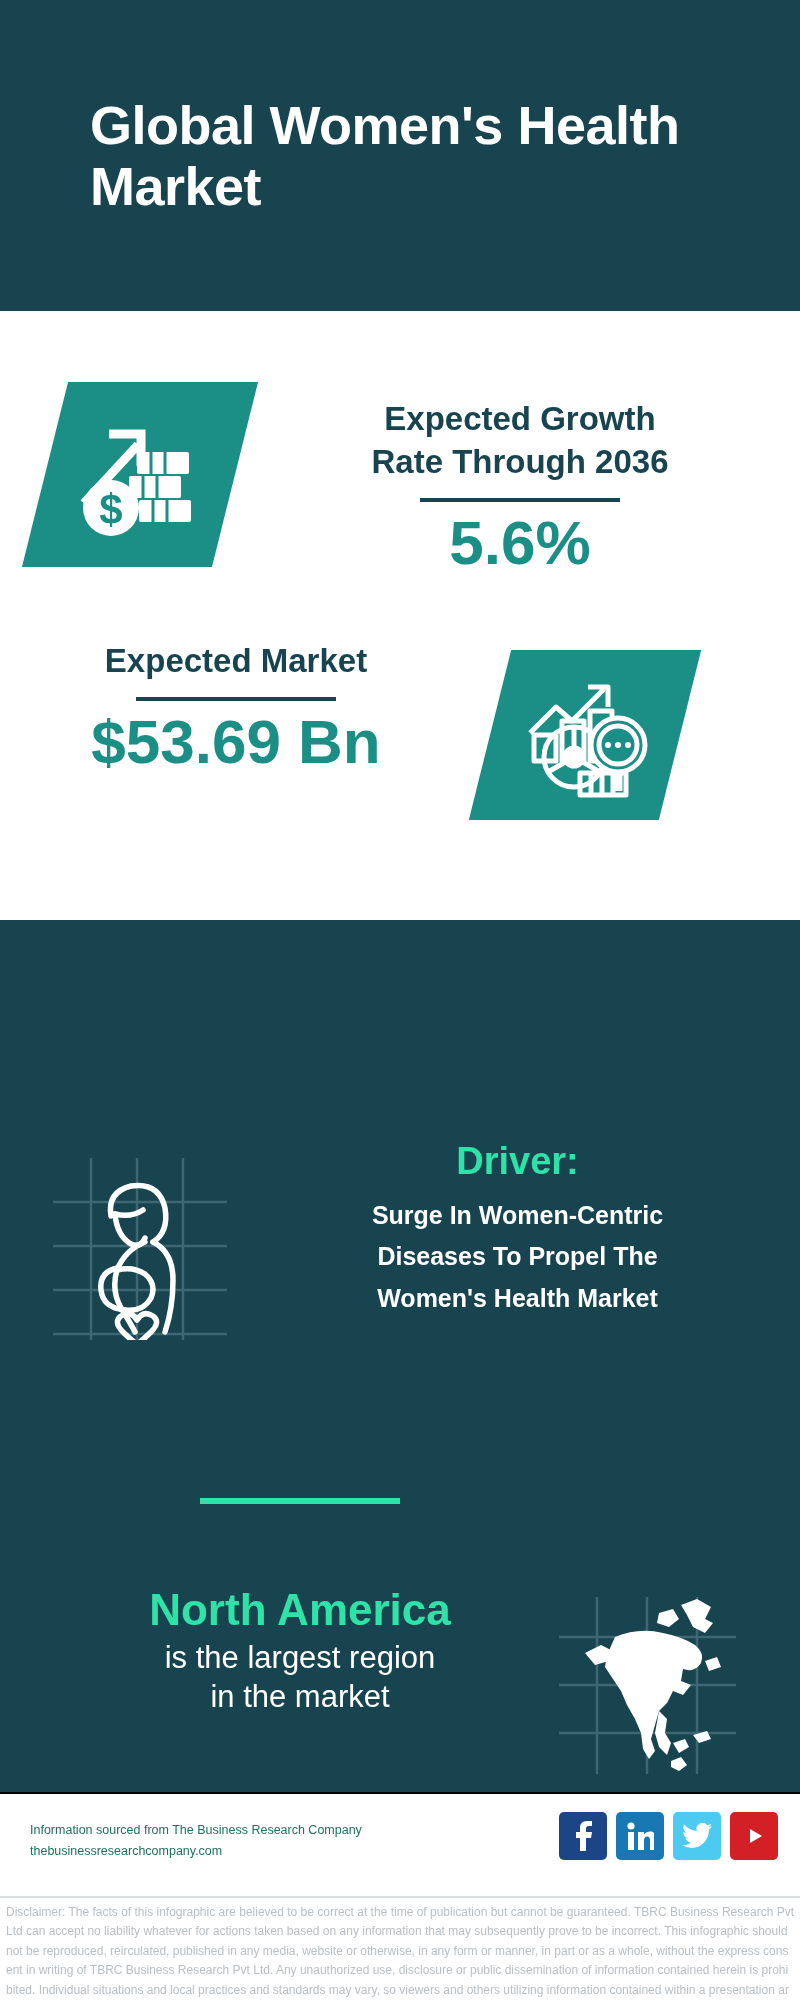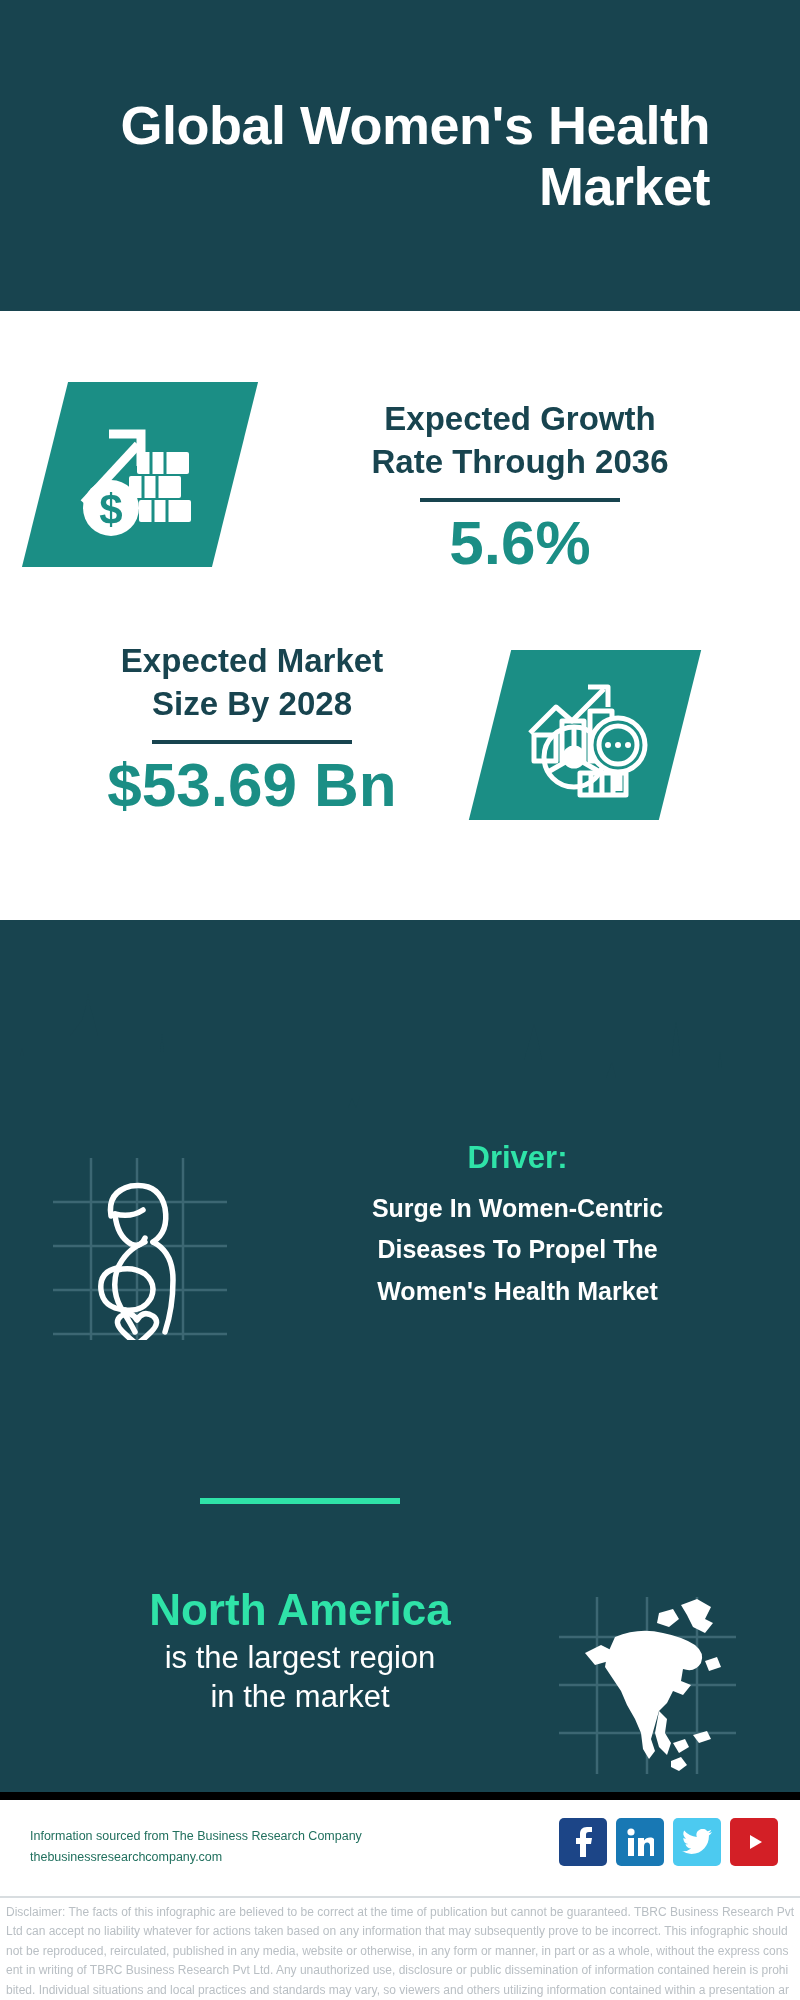--- a/index.html
+++ b/index.html
@@ -3,65 +3,65 @@
 <meta charset="utf-8">
 <style>
   html,body{margin:0;padding:0;background:#fff;}
   body{font-family:"Liberation Sans",sans-serif;}
   .page{position:relative;width:800px;height:2000px;overflow:hidden;background:#ffffff;}
 
   
   .header{position:absolute;left:0;top:0;width:800px;height:311px;background:#18444f;
           display:flex;align-items:center;justify-content:center;}
   .header h1{margin:0;color:#ffffff;font-size:54px;line-height:1.12;font-weight:bold;
-             text-align:right;letter-spacing:-0.5px;max-width:620px;}
+             text-align:left;letter-spacing:-0.5px;max-width:620px;}
 
   
   .white-zone{position:absolute;left:0;top:311px;width:800px;height:609px;background:#fff;}
 
   
   .growth-row{position:absolute;left:0;top:370px;width:800px;height:230px;}
   .skew-badge{position:absolute;background:#1b8e85;transform:skewX(-14deg);}
   .badge-growth{left:45px;top:12px;width:190px;height:185px;}
   .badge-size{left:490px;top:10px;width:190px;height:170px;}
   .badge-inner{transform:skewX(14deg);width:100%;height:100%;display:flex;
                align-items:center;justify-content:center;}
   .growth-text{position:absolute;left:260px;top:0;width:520px;text-align:center;margin-top:28px;}
   .kpi-title{color:#18444f;font-size:33px;line-height:1.3;font-weight:bold;margin:0;}
   .kpi-rule{width:200px;height:4px;background:#18444f;margin:14px auto 10px auto;}
   .kpi-value{color:#1b8e85;font-size:62px;font-weight:bold;line-height:1;margin:0;}
 
   
   .size-row{position:absolute;left:0;top:640px;width:800px;height:250px;}
-  .size-text{position:absolute;left:32px;top:0;width:440px;text-align:center;}
+  .size-text{position:absolute;left:16px;top:0;width:440px;text-align:center;}
 
   
   .dark-zone{position:absolute;left:0;top:920px;width:800px;height:872px;background:#18444f;}
   .skyline{position:absolute;left:0;top:990px;width:800px;height:120px;}
   .skyline svg{display:block;width:800px;height:120px;}
 
   
   .driver-block{position:absolute;left:0;top:1140px;width:800px;height:230px;}
   .woman-icon{position:absolute;left:45px;top:10px;width:190px;height:190px;}
   .driver-text{position:absolute;left:245px;top:0;width:545px;text-align:center;}
-  .driver-label{color:#2fe3a8;font-size:31px;font-weight:bold;margin:0 0 16px 0;}
+  .driver-label{color:#2fe3a8;font-size:38px;font-weight:bold;margin:0 0 16px 0;}
   .driver-body{color:#ffffff;font-size:25px;line-height:1.33;font-weight:bold;margin:8px;}
 
   .mint-divider{position:absolute;left:200px;top:1498px;width:200px;height:6px;background:#2fe3a8;}
 
   
   .region-block{position:absolute;left:0;top:1585px;width:800px;height:220px;}
   .region-text{position:absolute;left:20px;top:0;width:560px;text-align:center;}
   .region-name{color:#2fe3a8;font-size:44px;font-weight:bold;margin:0 0 4px 0;}
   .region-sub{color:#ffffff;font-size:31px;line-height:1.25;margin:0;font-weight:normal;}
   .map-icon{position:absolute;left:555px;top:8px;width:185px;height:185px;}
 
   
   .footer{position:absolute;left:0;top:1792px;width:800px;height:104px;background:#ffffff;
-          border-top:8px solid #000000;}
+          border-top:2px solid #000000;}
   .footer-text{position:absolute;left:30px;top:26px;color:#21705e;font-size:12.5px;line-height:1.65;}
   .socials{position:absolute;right:22px;top:18px;display:flex;gap:9px;}
   .social{width:48px;height:48px;border-radius:5px;display:flex;align-items:center;justify-content:center;}
   .s-fb{background:#1c4587;} .s-li{background:#1878b4;}
   .s-tw{background:#4ccaf0;} .s-yt{background:#d31f26;}
 
   .disclaimer{position:absolute;left:0;top:1896px;width:800px;height:104px;background:#fff;
               border-top:2px solid #d8dde0;}
   .disclaimer p{margin:0;padding:5px 6px 0 6px;color:#b9bfc4;font-size:12px;line-height:1.62;
                 text-align:left;word-break:break-all;}
@@ -107,21 +107,20 @@
       <p class="kpi-title">Expected Growth</p>
       <p class="kpi-title">Rate Through 2036</p>
       <div class="kpi-rule"></div>
       <p class="kpi-value">5.6%</p>
     </div>
   </div>
 
   <div class="size-row">
     <div class="size-text">
       <p class="kpi-title">Expected Market</p>
-      <p class="kpi-title">Size By 2028</p>
       <div class="kpi-rule"></div>
       <p class="kpi-value">$53.69  Bn</p>
     </div>
     <div class="skew-badge badge-size">
       <div class="badge-inner">
         <svg width="135" height="125" viewBox="0 0 135 125" aria-hidden="true">
           <g fill="none" stroke="#ffffff" stroke-width="5" stroke-linejoin="round">
             <polyline points="12,60 38,34 54,48 86,16"></polyline>
             <polyline points="70,14 90,14 90,34"></polyline>
             <rect x="16" y="62" width="22" height="26"></rect>

